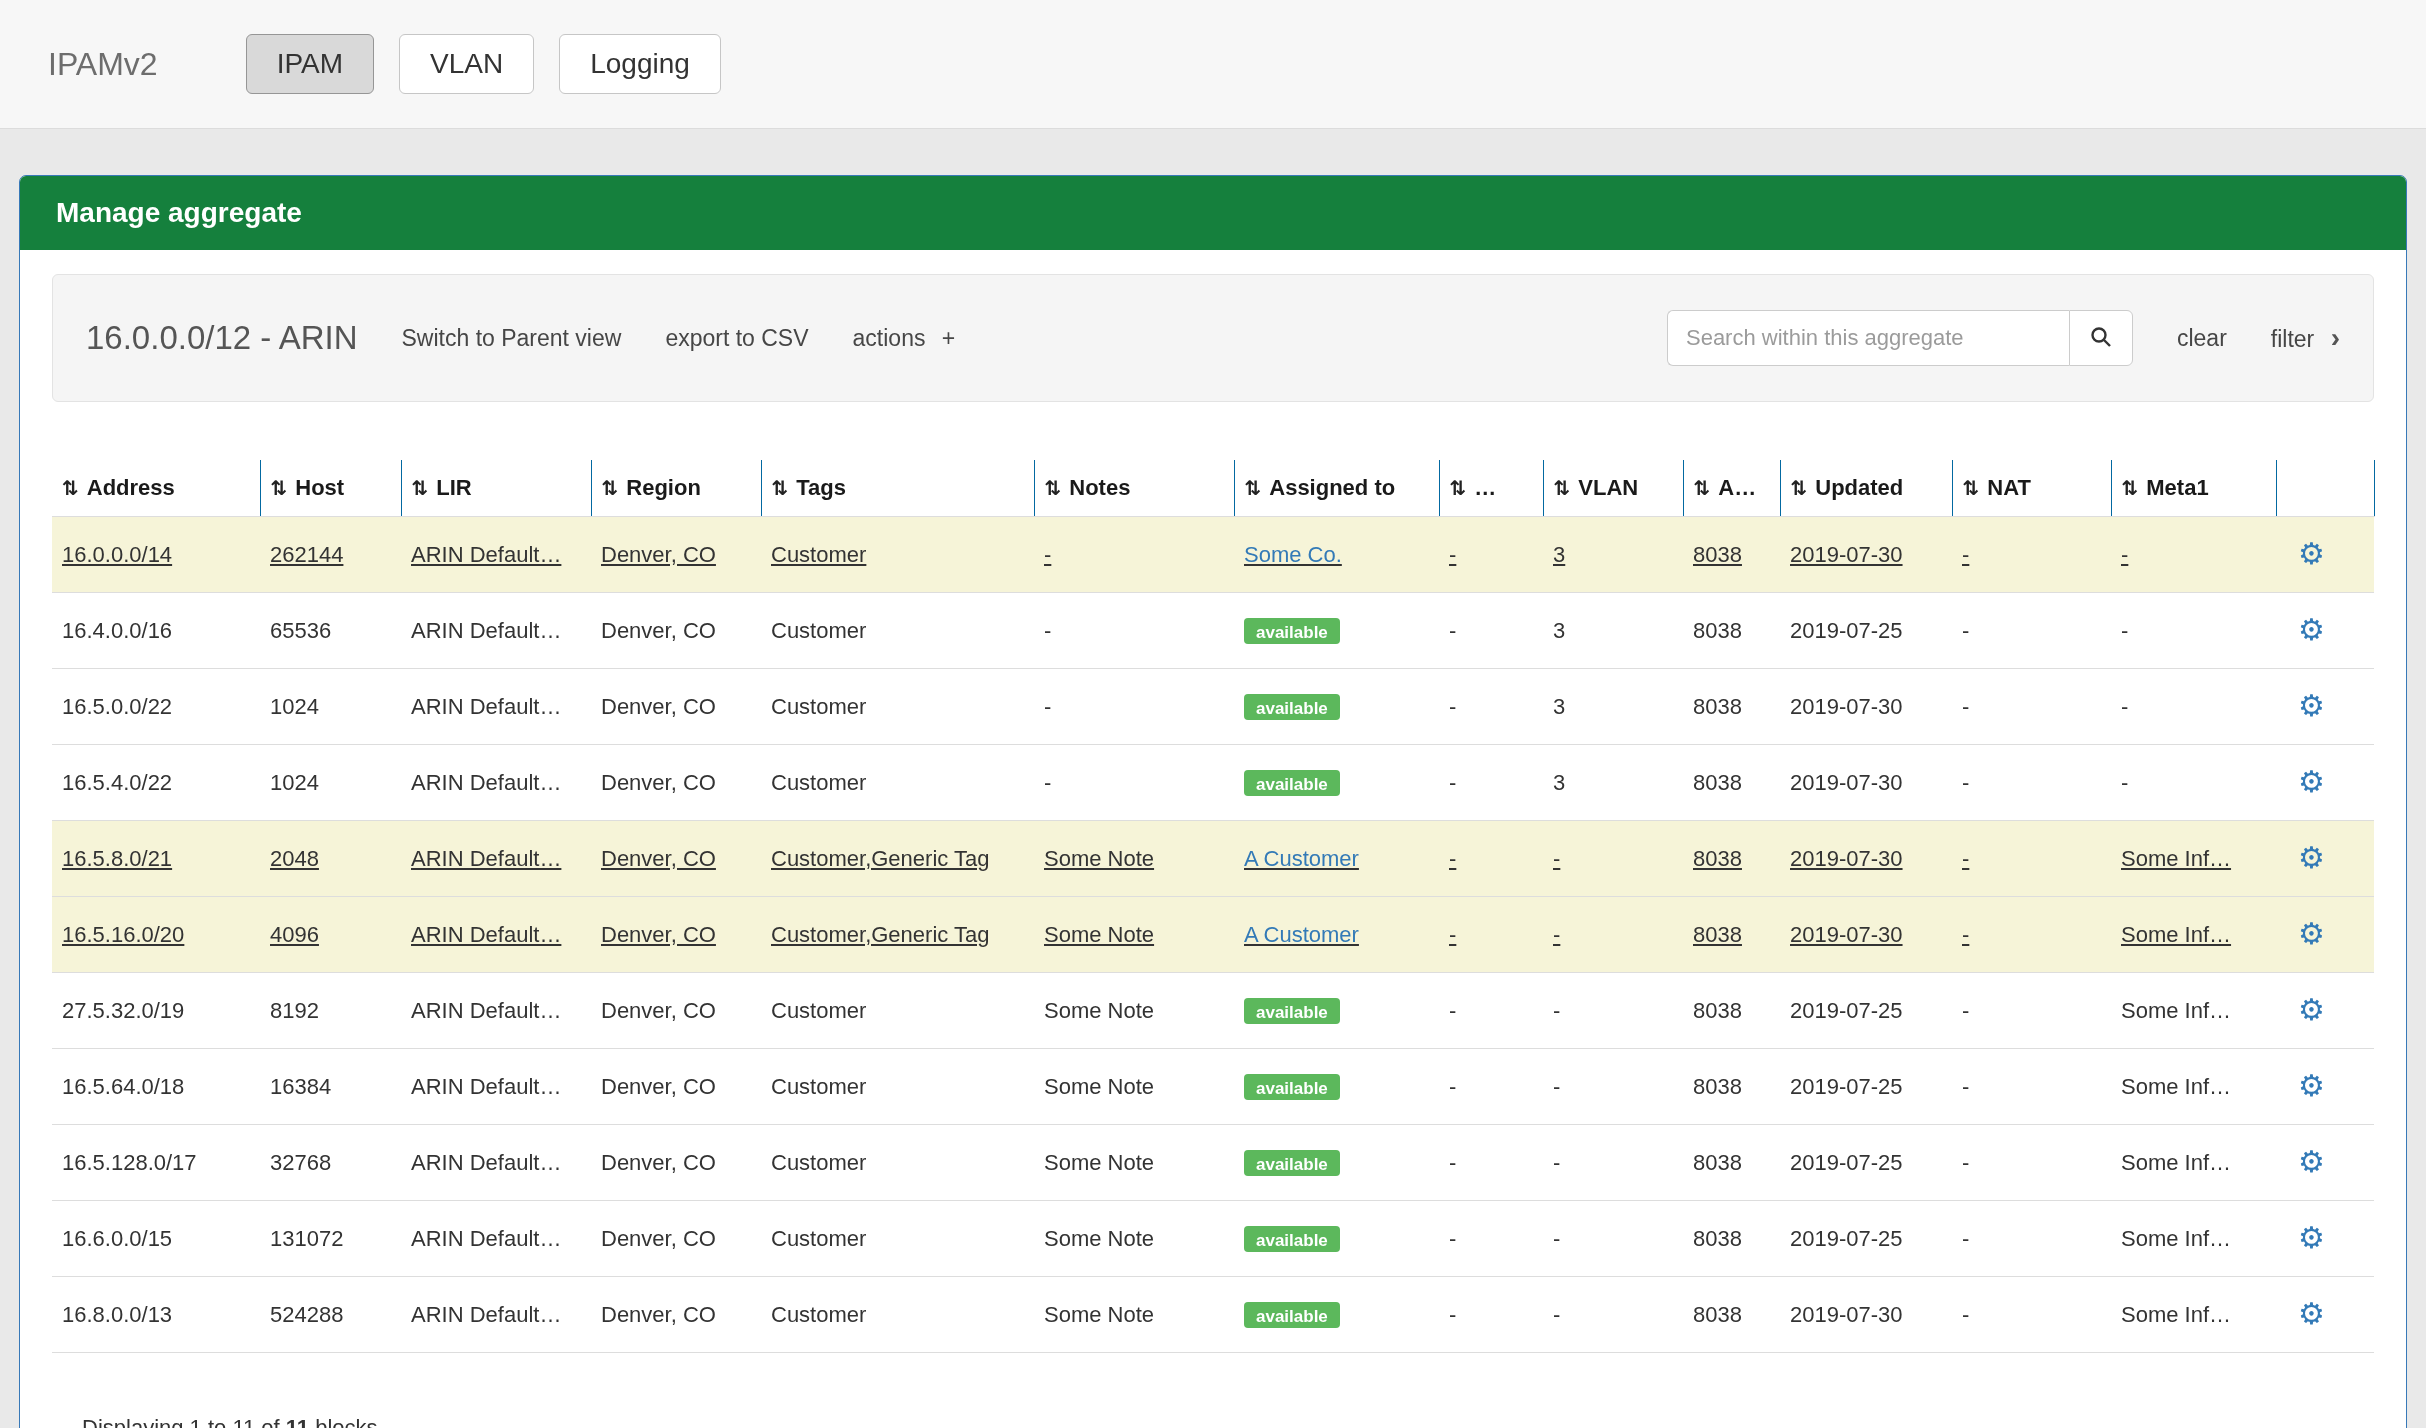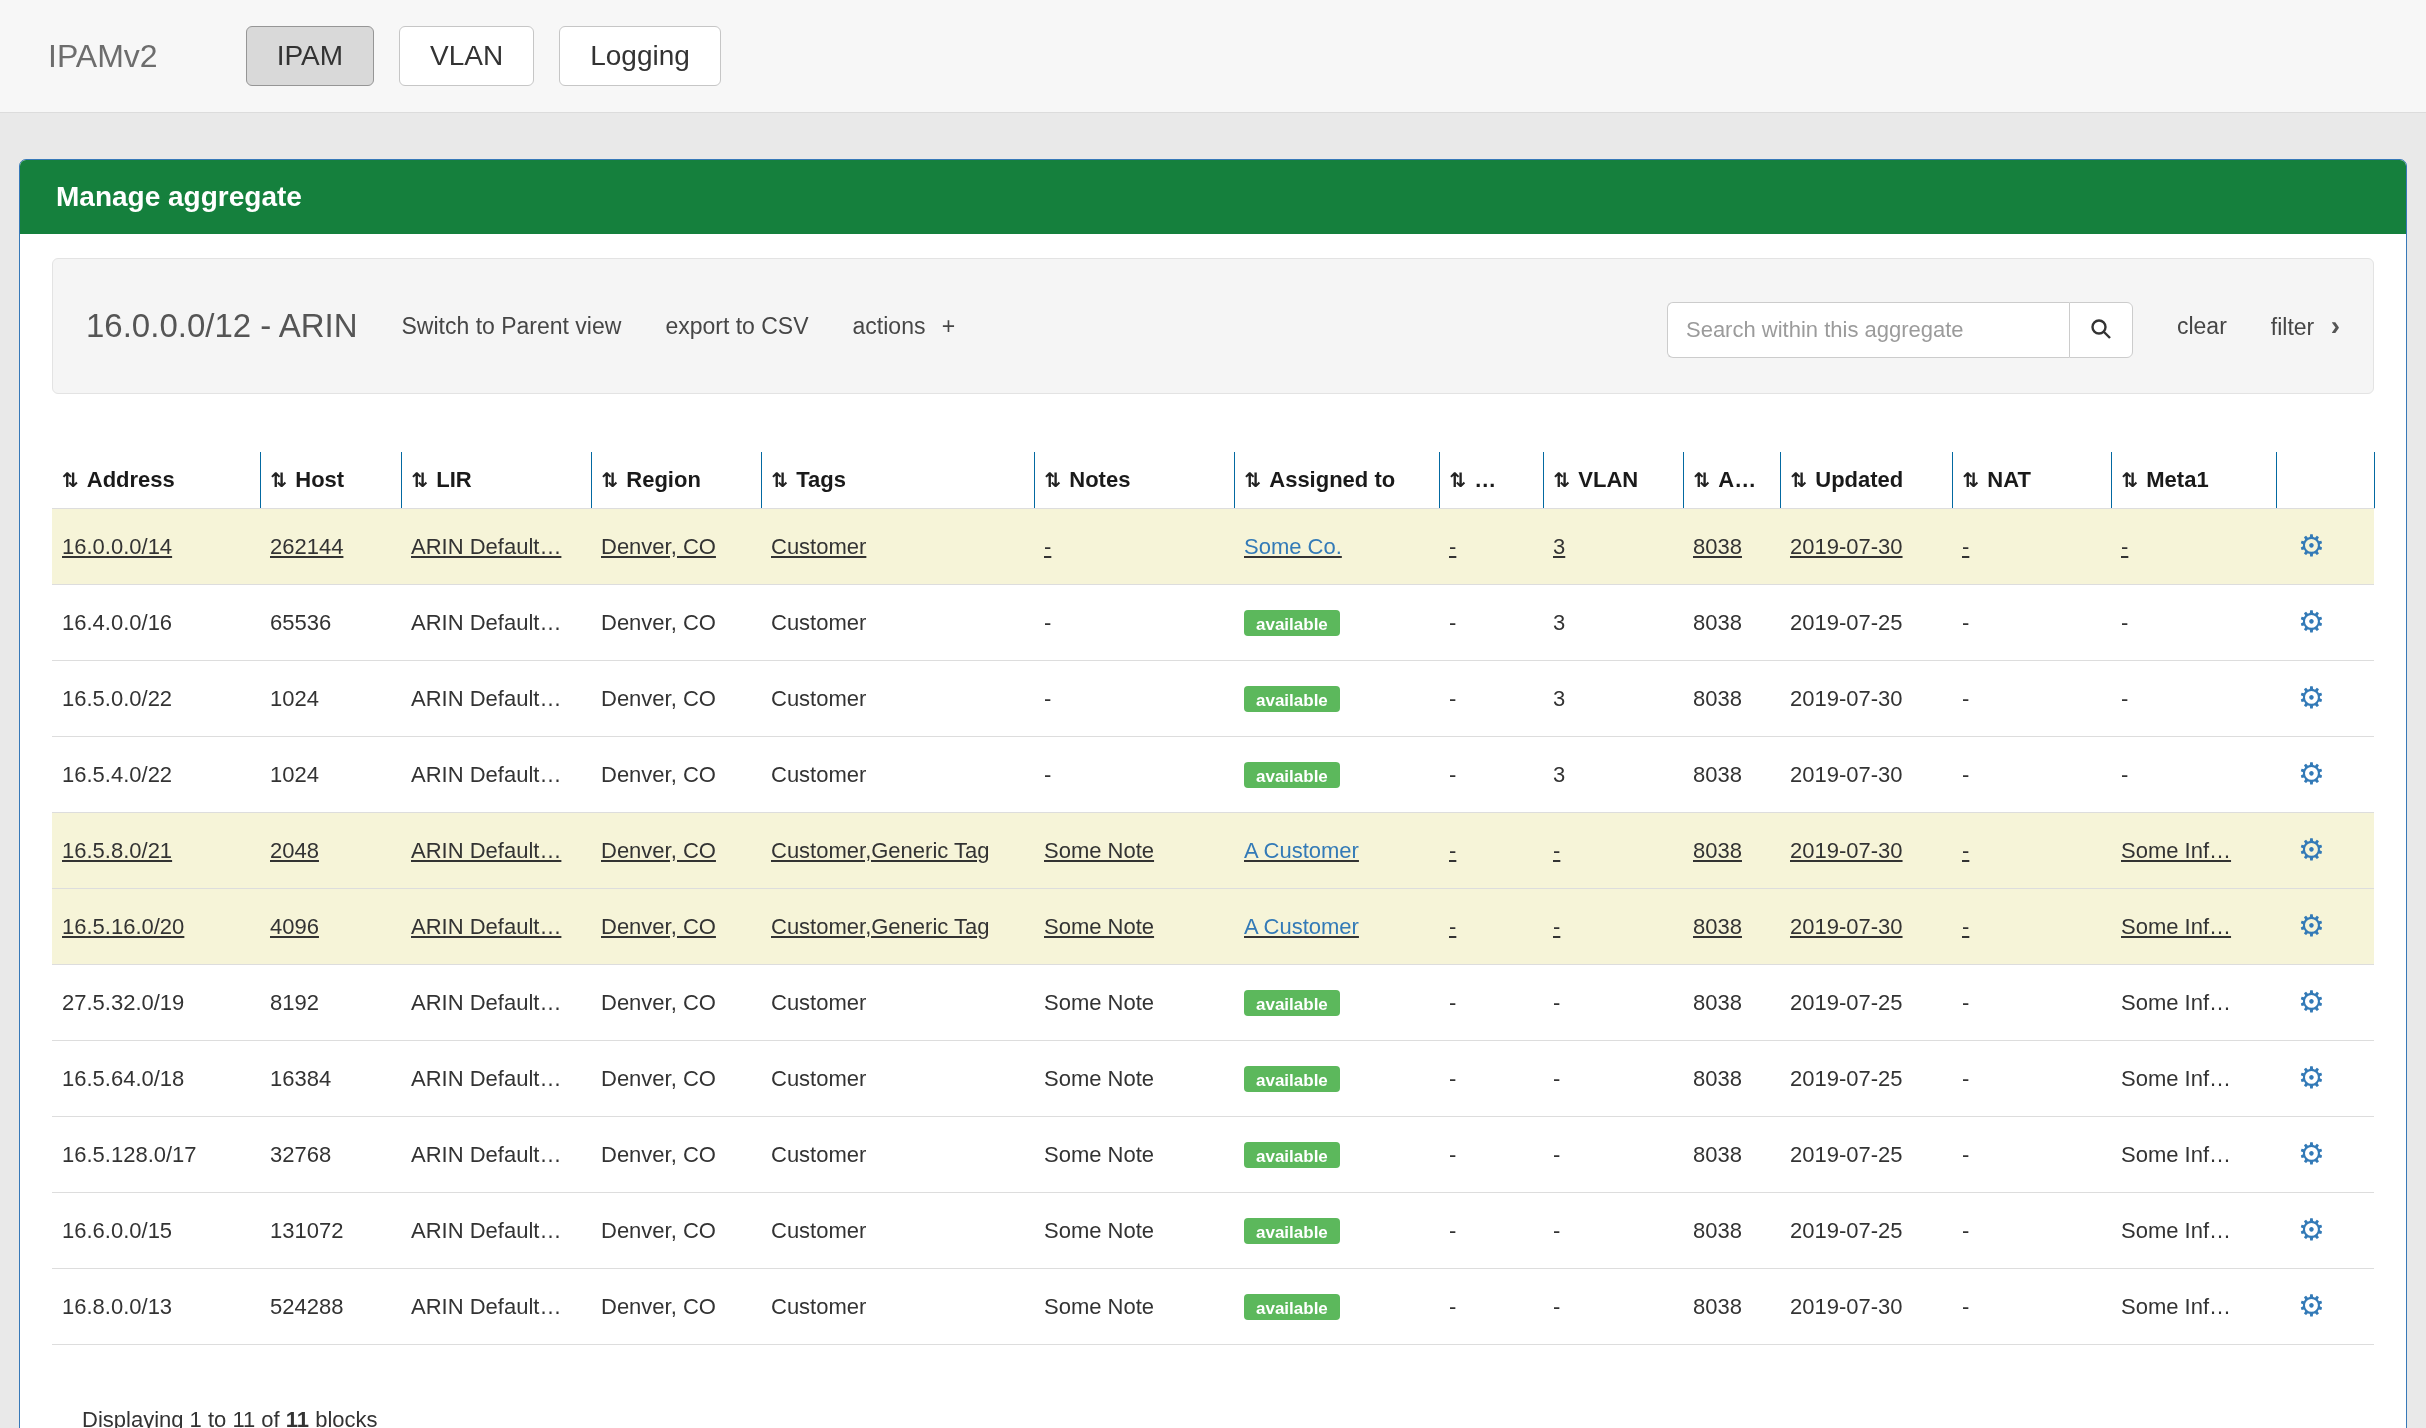--- a/index.html
+++ b/index.html
@@ -10,21 +10,21 @@
     font-family: "Liberation Sans", "DejaVu Sans", sans-serif;
     color: #333;
     overflow: hidden;
   }
 
   
   .topbar {
     display: flex; align-items: center;
     background: #f7f7f7;
     border-bottom: 1px solid #dcdcdc;
-    padding: 26px 48px;
+    padding: 34px 48px;
   }
   .brand { font-size: 32px; color: #6d6d6d; margin-right: 88px; }
   .tab {
     font-size: 28px; color: #333;
     background: #fff; border: 1px solid #c6c6c6; border-radius: 6px;
     padding: 13px 30px; margin-right: 25px; cursor: pointer;
     font-family: inherit;
   }
   .tab.active { background: #d9d9d9; border-color: #969696; }
 
@@ -49,21 +49,21 @@
     background: #f5f5f5;
     border: 1px solid #e3e3e3; border-radius: 6px;
     padding: 35px 33px;
   }
   .agg-title { font-size: 33px; color: #555; }
   .tool-link {
     font-size: 23px; color: #464646;
     margin-left: 44px; text-decoration: none; cursor: pointer; white-space: nowrap;
   }
   .plus { margin-left: 10px; }
-  .search-group { display: flex; margin-left: auto; margin-top: 8px; }
+  .search-group { display: flex; margin-left: auto; }
   .search-input {
     width: 402px; height: 56px;
     border: 1px solid #ccc; border-right: none;
     border-radius: 6px 0 0 6px;
     padding: 0 18px; font-size: 22px; color: #555;
     font-family: inherit; outline: none; background: #fff;
   }
   .search-input::placeholder { color: #9b9b9b; }
   .search-btn {
     width: 64px; height: 56px;

